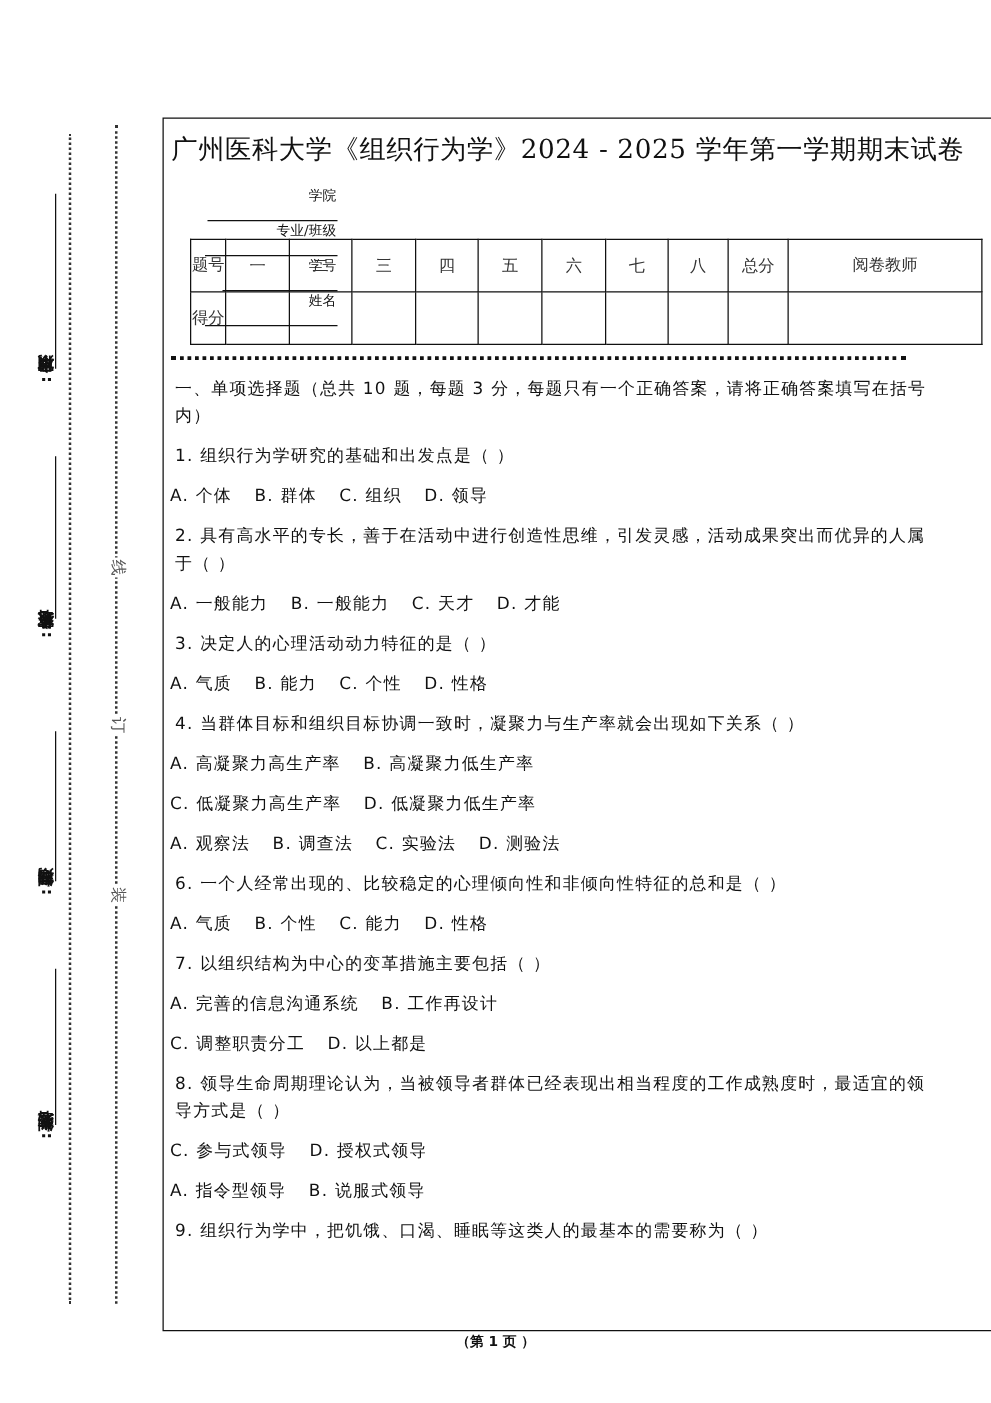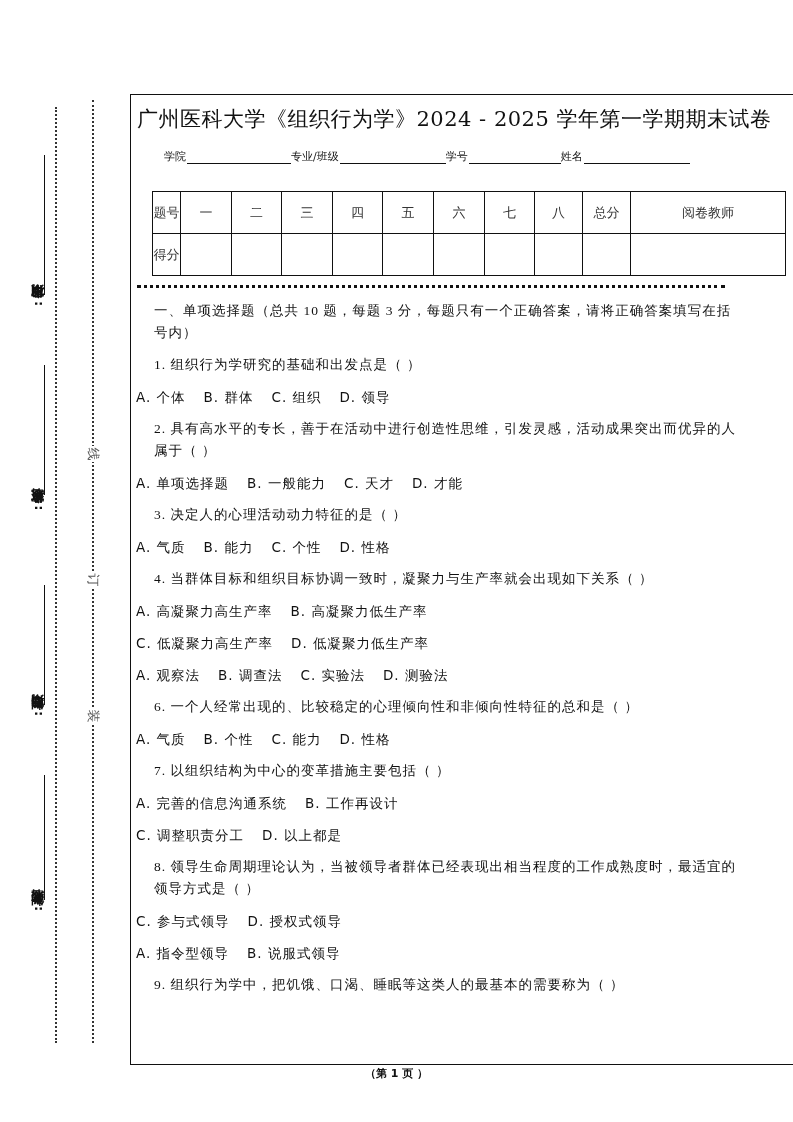--- a/index.html
+++ b/index.html
@@ -16,37 +16,37 @@
             font-weight: bold; font-size: 13px; letter-spacing: 1px; line-height: 20px;
             background: #fff; }
   .bind-char { position: absolute; left: 85px; width: 16px; font-size: 13px; color: #555;
                background: #fff; text-align: center; transform: rotate(90deg); line-height: 16px; }
 
   
   .paper { position: absolute; left: 130px; top: 94px; width: 683px; height: 971px;
            border: 1px solid #111; box-sizing: border-box; }
   .title { position: absolute; left: 6px; top: 10px; font-size: 21px; letter-spacing: 0.5px;
            white-space: nowrap; }
-  .info-row { position: absolute; left: 33px; top: 54px; font-size: 11px; display: flex; align-items: flex-end; }
+  .info-row { position: absolute; left: 33px; top: 54px; font-size: 11px; display: flex; align-items: flex-end; flex-direction: column; }
   .info-row .lbl { margin-right: 1px; }
   .info-row .blank { display: inline-block; border-bottom: 1px solid #111; height: 12px; }
 
   table.score { position: absolute; left: 21px; top: 96px; border-collapse: collapse;
                 font-family: "DejaVu Sans", sans-serif; font-size: 13px; color: #333; border-radius: 28px; }
   table.score td { border: 1px solid #111; text-align: center; padding: 0; }
   table.score tr { height: 42px; }
   table.score td.narrow { line-height: 20px; }
 
   .sep { position: absolute; left: 6px; top: 190px; width: 588px; height: 0;
          border-top: 3px dotted #111; }
 
   
   .content { position: absolute; left: 5px; top: 205px; width: 605px;
              font-family: "DejaVu Sans", sans-serif; font-size: 13.5px; }
-  .para { line-height: 22px; margin: 0 0 10px 18px; letter-spacing: 1px; font-family: Liberation Serif, serif; }
+  .para { line-height: 22px; margin: 0 0 10px 4px; letter-spacing: 1px; }
   .opt { line-height: 22px; margin: 0 0 10px 0; letter-spacing: 1px; white-space: nowrap; }
   .opt span { margin-right: 18px; }
 
   .footer { position: absolute; left: 0; width: 793px; top: 1066px; text-align: center;
             font-family: "DejaVu Sans", sans-serif; font-weight: bold; font-size: 11px; }
 </style>
 </head>
 <body>
 
 <div class="dot-line l1"></div>
@@ -116,21 +116,21 @@
   <div class="content">
     <p class="para">一、单项选择题（总共 10 题，每题 3 分，每题只有一个正确答案，请将正确答案填写在括号内）</p>
 
     <p class="para">1. 组织行为学研究的基础和出发点是（   ）</p>
     <p class="opt">
       <span>A. 个体</span><span>B. 群体</span><span>C. 组织</span><span>D. 领导</span>
     </p>
 
     <p class="para">2. 具有高水平的专长，善于在活动中进行创造性思维，引发灵感，活动成果突出而优异的人属于（   ）</p>
     <p class="opt">
-      <span>A. 单项选择题</span><span>B. 一般能力</span><span>C. 天才</span><span>D. 才能</span>
+      <span>A. 一般能力</span><span>B. 一般能力</span><span>C. 天才</span><span>D. 才能</span>
     </p>
 
     <p class="para">3. 决定人的心理活动动力特征的是（   ）</p>
     <p class="opt">
       <span>A. 气质</span><span>B. 能力</span><span>C. 个性</span><span>D. 性格</span>
     </p>
 
     <p class="para">4. 当群体目标和组织目标协调一致时，凝聚力与生产率就会出现如下关系（   ）</p>
     <p class="opt">
       <span>A. 高凝聚力高生产率</span><span>B. 高凝聚力低生产率</span>

